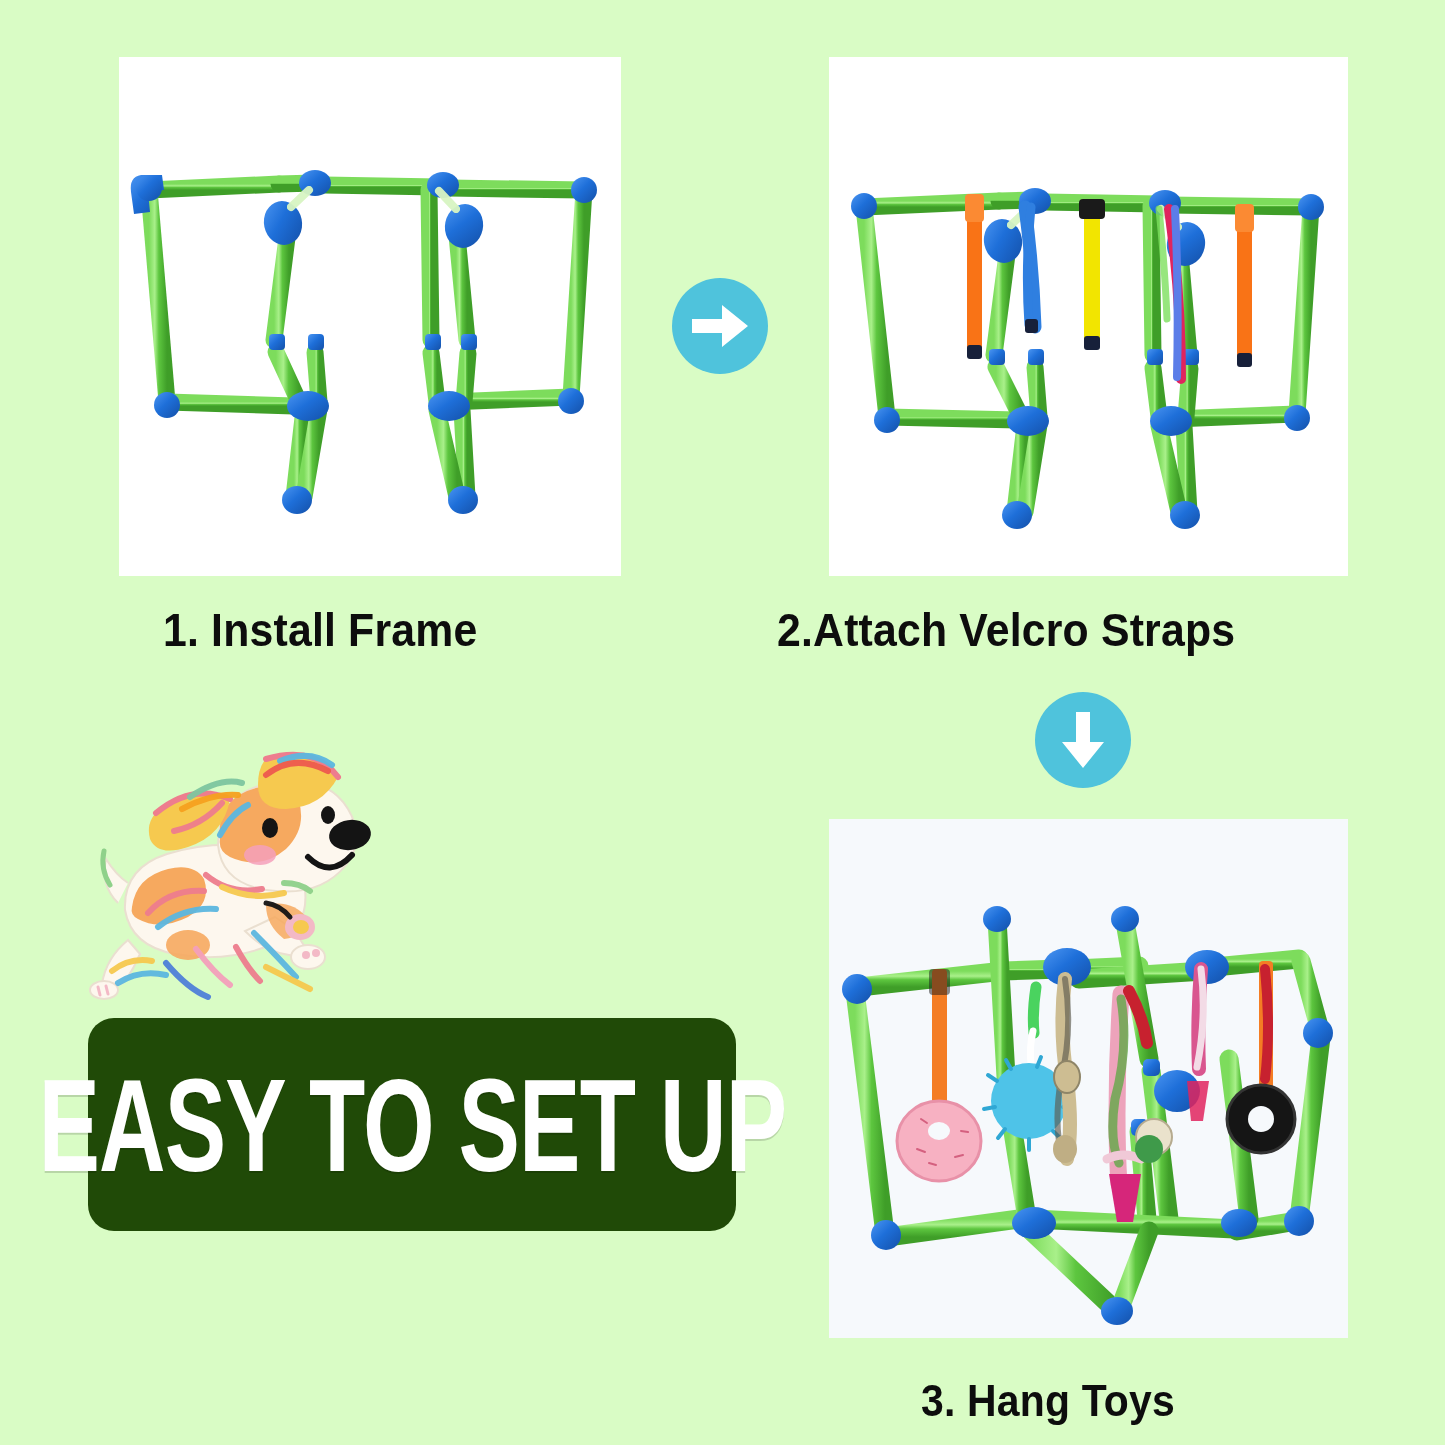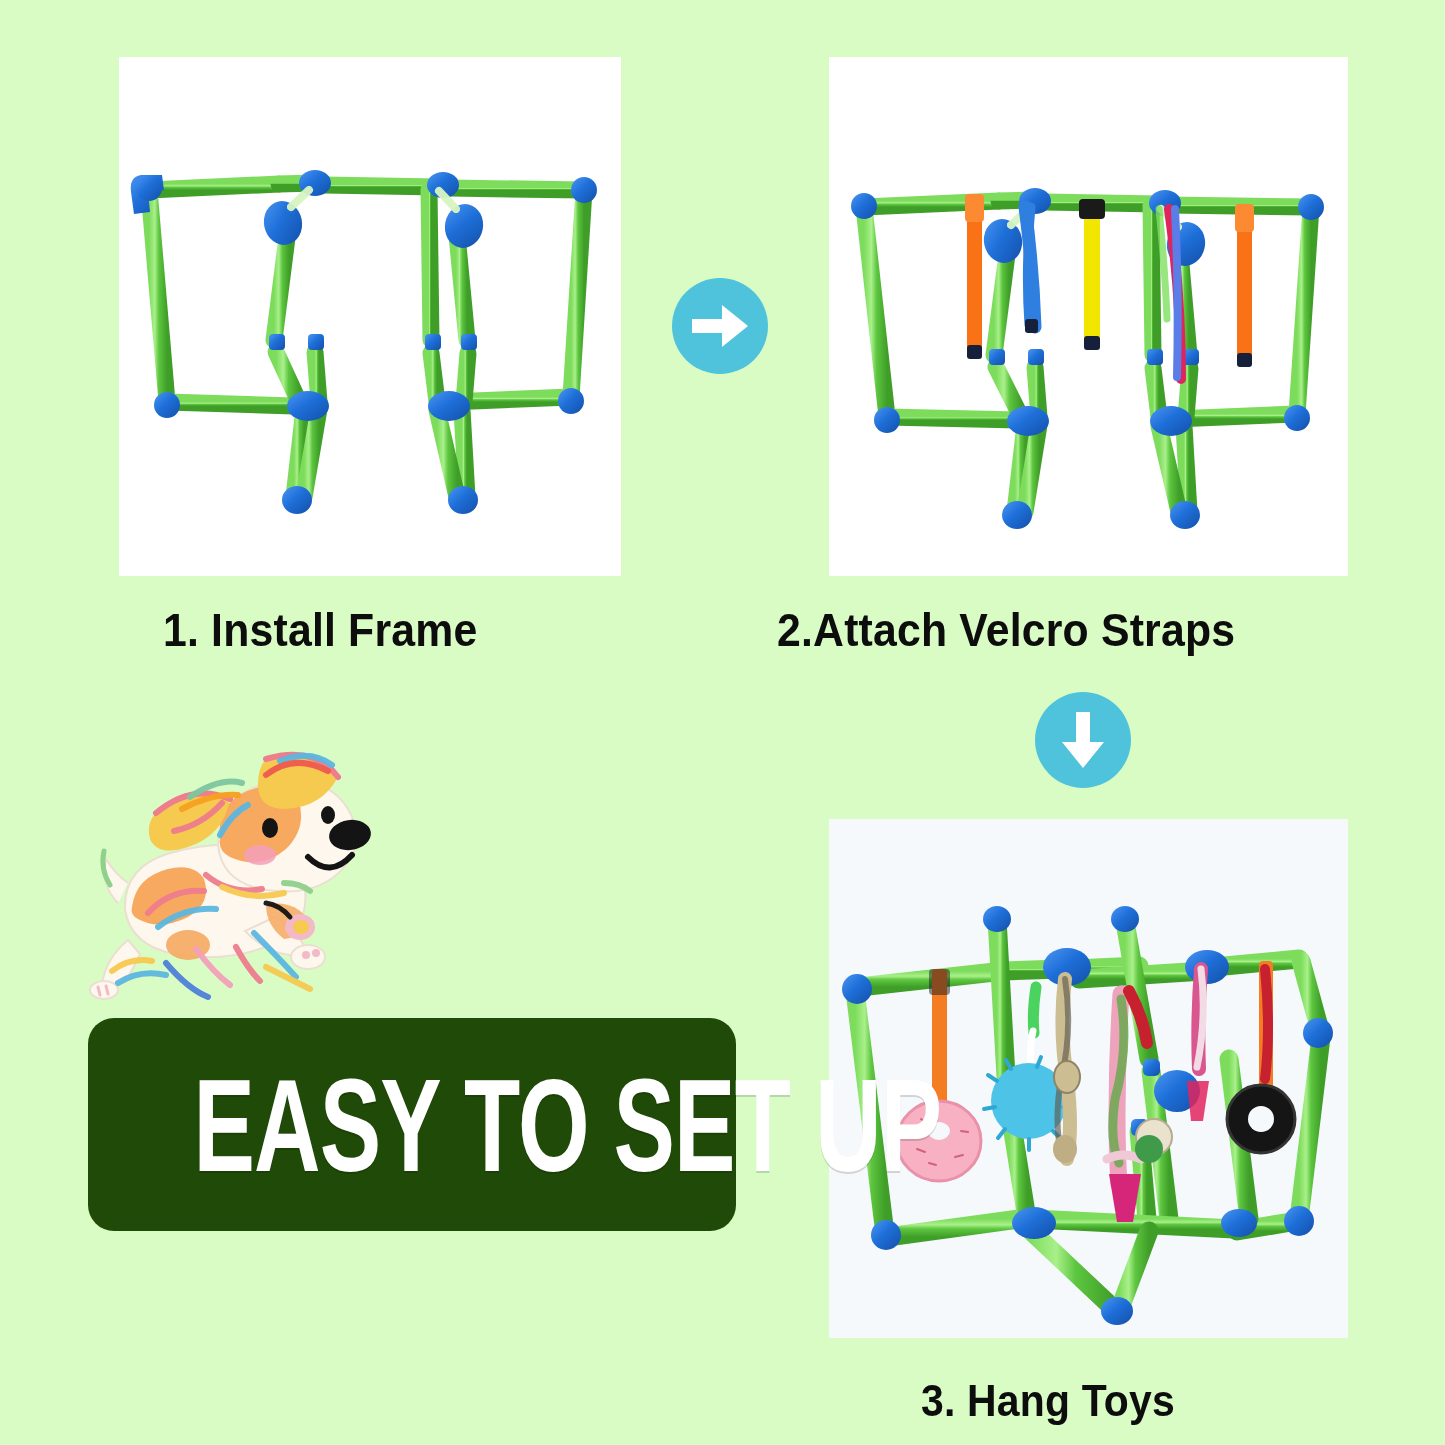--- a/index.html
+++ b/index.html
@@ -42,21 +42,21 @@
     display:flex;align-items:center;justify-content:center;
   }
   #arrow-right{left:672px;top:278px;width:96px;height:96px;}
   #arrow-down{left:1035px;top:692px;width:96px;height:96px;}
   .arrow-badge svg{display:block;}
 
   
   #banner{
     position:absolute;left:88px;top:1018px;width:648px;height:213px;
     background:#204a07;border-radius:26px;
-    display:flex;align-items:center;
+    display:flex;align-items:center;justify-content:center;
   }
   #banner-text{
     color:#ffffff;font-weight:bold;font-size:118px;line-height:1;
     letter-spacing:-1px;white-space:nowrap;
     transform:scaleX(.78) scaleY(1.12);
     transform-origin:center center;
     text-shadow:0 2px 0 rgba(0,0,0,.15);
   }
 
   

